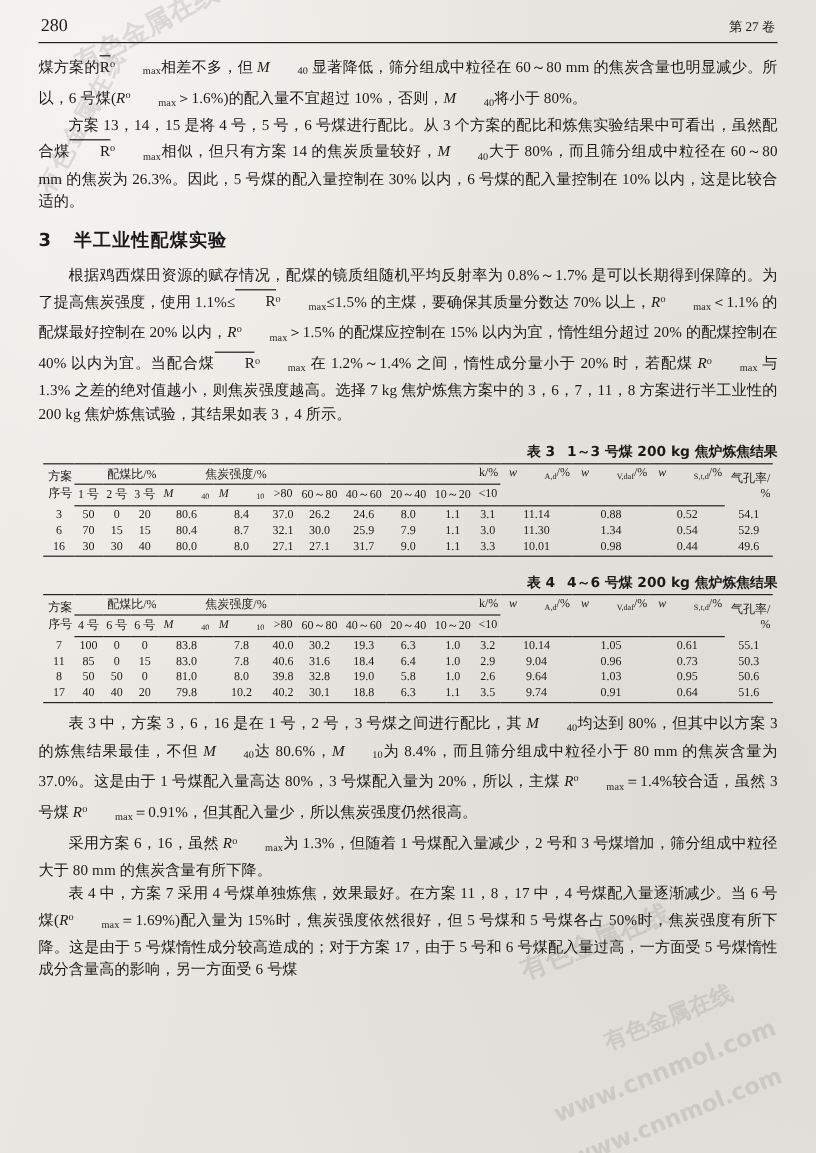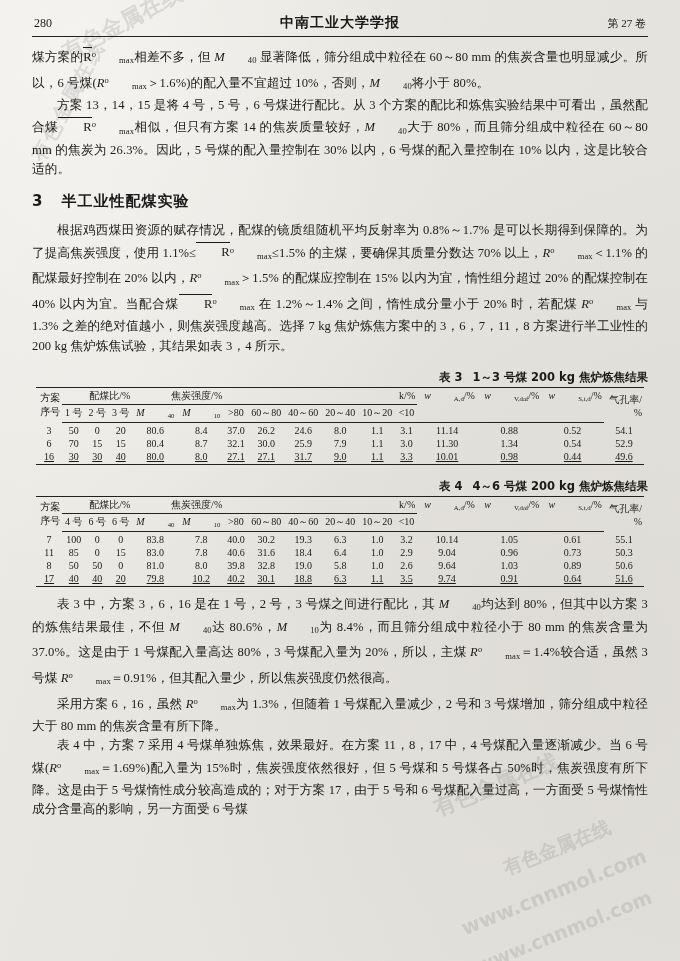--- a/index.html
+++ b/index.html
@@ -37,21 +37,21 @@
     width: 616px;
   }
   
   .header {
     display: flex;
     align-items: baseline;
     justify-content: space-between;
     font-size: 11.5px;
     padding: 0 2px 3px 2px;
   }
-  .header .hdr-left { width: 90px; font-size: 12px; }
+  .header .hdr-left { width: 90px; font-size: 15px; }
   .header .hdr-center {
     flex: 1;
     text-align: center;
     font-size: 14px;
     font-family: "DejaVu Sans", sans-serif;
     font-weight: bold;
     letter-spacing: 1px;
   }
   .header .hdr-right { width: 90px; text-align: right; font-size: 11px; }
   .rule {
@@ -102,21 +102,21 @@
     font-family: "Liberation Serif", serif;
   }
   table.data th, table.data td {
     padding: 1px 2px;
     text-align: center;
     white-space: nowrap;
   }
   table.data thead tr.top th { border-top: 1.1px solid #222; text-align: right; }
   table.data thead tr.mid th { border-bottom: 0.9px solid #222; padding-bottom: 2px; }
   table.data tbody tr.first td { padding-top: 2px; }
-  table.data tbody tr.last td { border-bottom: 1.1px solid #222; padding-bottom: 2px; text-decoration: underline; }
+  table.data tbody tr.last td { border-bottom: 1.1px solid #222; padding-bottom: 2px; }
   .grp { border-bottom: 0.8px solid #222; }
   .hdr-cell { font-weight: normal; }
   .tbl-wrap { padding: 0 4px; }
   
   .wm {
     position: absolute;
     font-family: "DejaVu Sans", sans-serif;
     color: rgba(120,120,120,0.20);
     font-weight: bold;
     pointer-events: none;
@@ -139,21 +139,20 @@
   <div class="wm wm2">有色金属在线</div>
   <div class="wm wm3">有色金属在线</div>
   <div class="wm wm4">www.cnnmol.com</div>
   <div class="wm wm5">www.cnnmol.com</div>
   <div class="wm wm6">有色金属在线</div>
 
   <div class="content">
 
     <div class="header">
       <div class="hdr-left">280</div>
-      <div class="hdr-center">中南工业大学学报</div>
       <div class="hdr-right">第 27 卷</div>
     </div>
     <div class="rule"></div>
 
     <p class="para">煤方案的<span class="ovl">R</span><sup>o</sup><sub>max</sub>相差不多，但 <i>M</i><sub>40</sub> 显著降低，筛分组成中粒径在 60～80 mm 的焦炭含量也明显减少。所以，6 号煤(<i>R</i><sup>o</sup><sub>max</sub>＞1.6%)的配入量不宜超过 10%，否则，<i>M</i><sub>40</sub>将小于 80%。</p>
 
     <p class="para indent">方案 13，14，15 是将 4 号，5 号，6 号煤进行配比。从 3 个方案的配比和炼焦实验结果中可看出，虽然配合煤<span class="ovl">R</span><sup>o</sup><sub>max</sub>相似，但只有方案 14 的焦炭质量较好，<i>M</i><sub>40</sub>大于 80%，而且筛分组成中粒径在 60～80 mm 的焦炭为 26.3%。因此，5 号煤的配入量控制在 30% 以内，6 号煤的配入量控制在 10% 以内，这是比较合适的。</p>
 
     <div class="section-title">
       <span class="num">3</span><span>半工业性配煤实验</span>
@@ -339,21 +338,21 @@
           <td>81.0</td>
           <td>8.0</td>
           <td>39.8</td>
           <td>32.8</td>
           <td>19.0</td>
           <td>5.8</td>
           <td>1.0</td>
           <td>2.6</td>
           <td>9.64</td>
           <td>1.03</td>
-          <td>0.89</td>
+          <td>0.95</td>
           <td>50.6</td>
         </tr>
         <tr class="last">
           <td>17</td>
           <td>40</td>
           <td>40</td>
           <td>20</td>
           <td>79.8</td>
           <td>10.2</td>
           <td>40.2</td>

